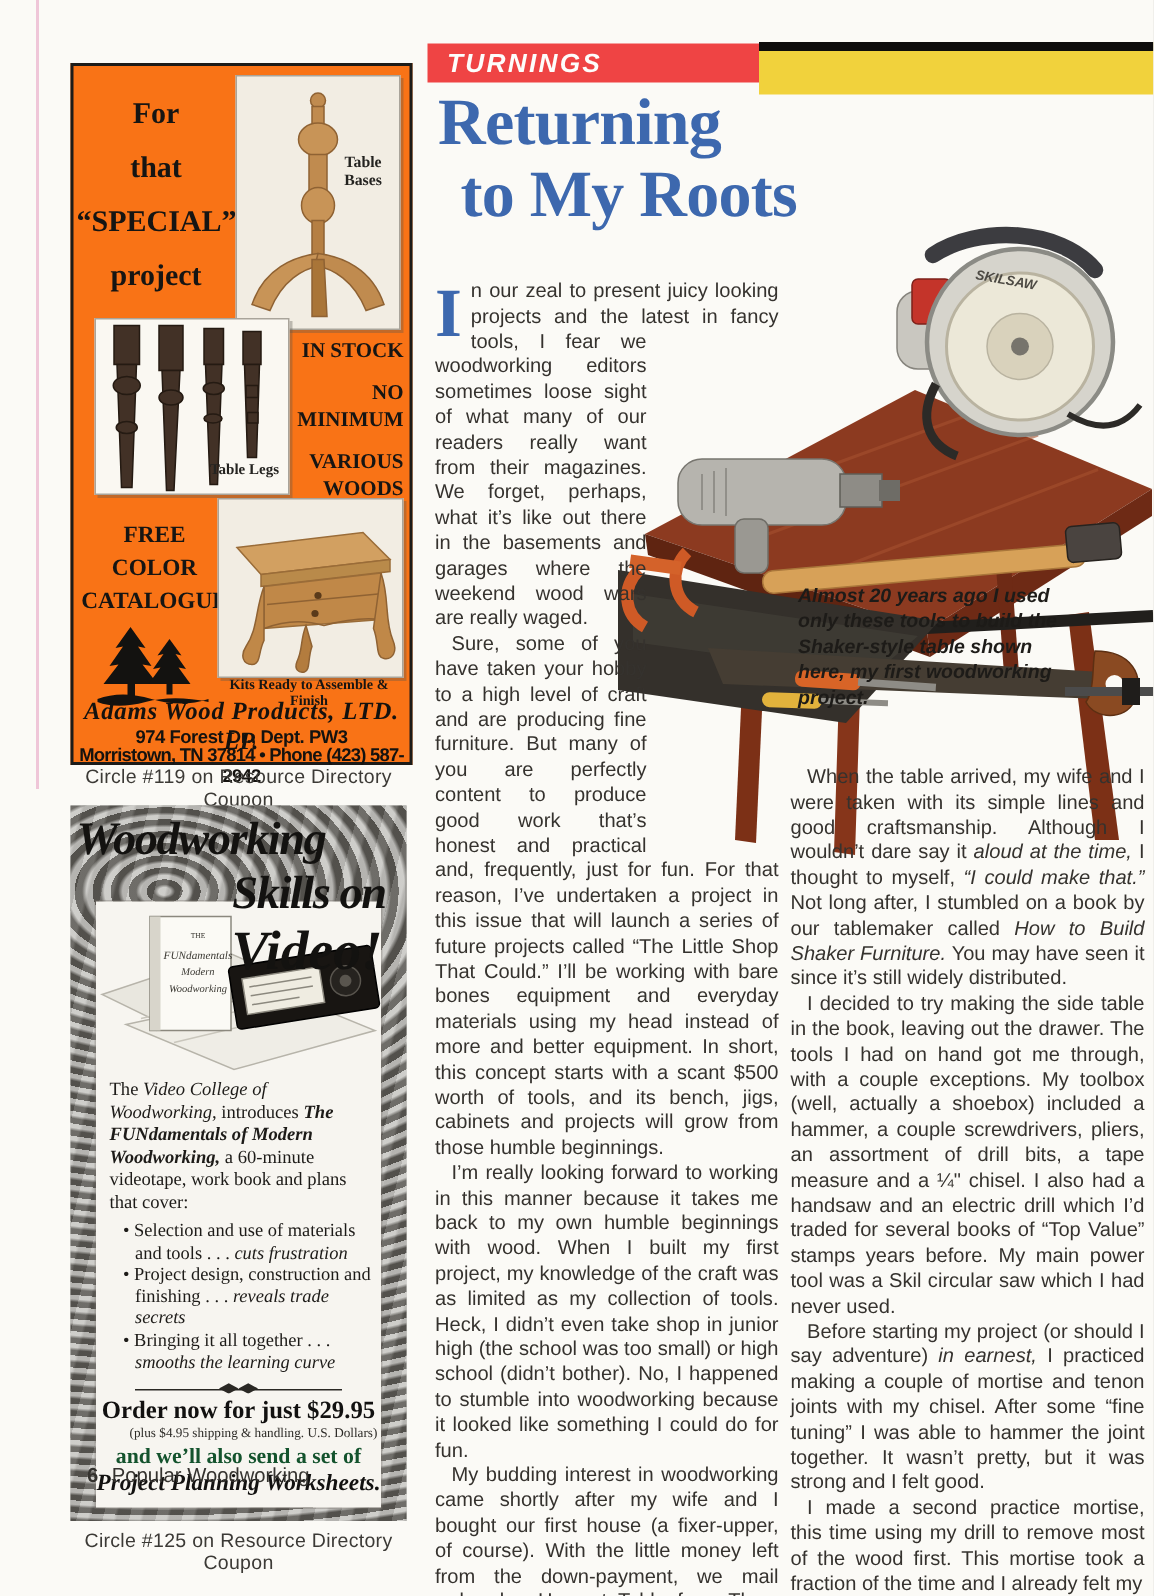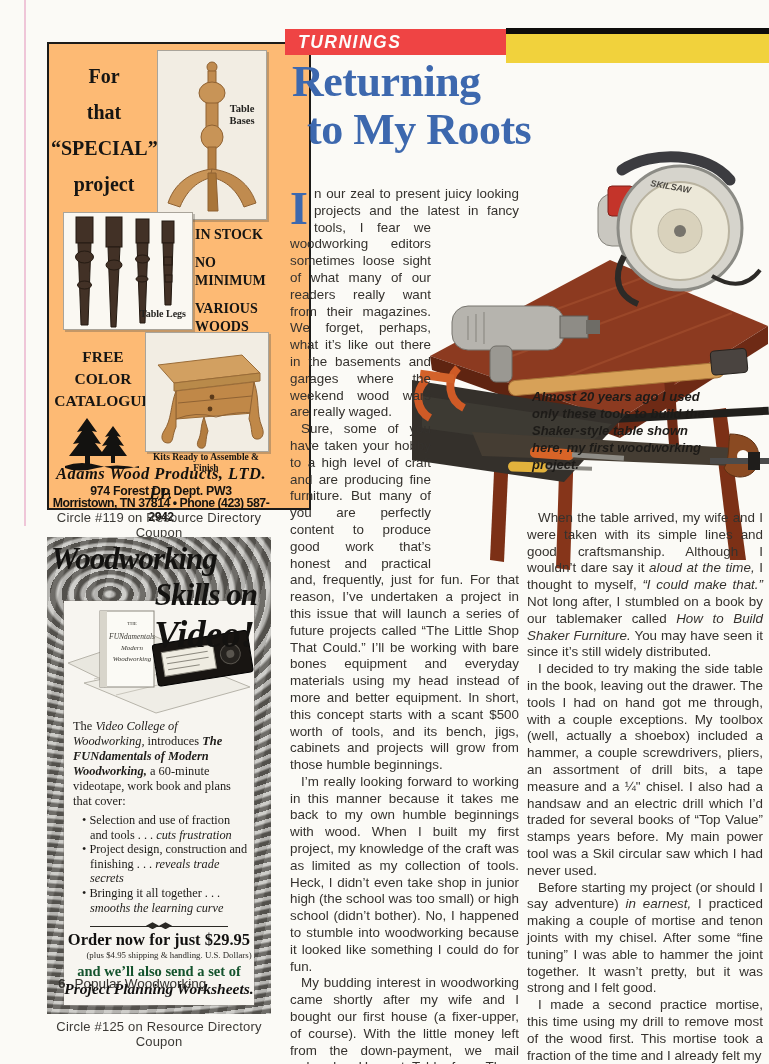--- a/index.html
+++ b/index.html
@@ -4,30 +4,30 @@
 <style>
   html,body{margin:0;padding:0;background:#e8e6e2;}
   .page{position:relative;width:769px;height:1064px;background:#fbfaf6;overflow:hidden;
         font-family:"Liberation Sans",sans-serif;color:#35322e;}
   .abs{position:absolute;}
 
   
   .margin-line{left:24px;top:0;width:2px;height:526px;background:#efc6d8;}
 
   
-  .ad1{left:47px;top:42px;width:224px;height:464px;border:2px solid #1c1b19;background:#fdba74;padding-left:36px;}
+  .ad1{left:47px;top:42px;width:224px;height:464px;border:2px solid #1c1b19;background:#f97316;}
   .ad1 .tagline{left:2px;top:14px;width:106px;text-align:center;
      font:700 20px/36px "Liberation Serif",serif;color:#161513;}
   .photo-frame{background:#f2ede3;border:1px solid #a9a49a;box-shadow:2px 2px 0 rgba(90,86,78,.35);}
   .ph-bases{left:108px;top:6px;width:108px;height:168px;}
   .ph-bases .lbl{position:absolute;right:4px;top:52px;width:40px;text-align:center;
      font:700 10.5px/12px "Liberation Serif",serif;color:#242320;}
   .ph-legs{left:14px;top:168px;width:128px;height:116px;background:#faf8f2;}
   .ph-legs .lbl{position:absolute;right:6px;bottom:10px;font:700 10px "Liberation Serif",serif;color:#242320;}
-  .stock{left:146px;top:182px;width:74px;text-align:left;
+  .stock{left:146px;top:182px;width:74px;text-align:right;
      font:700 14px/18px "Liberation Serif",serif;color:#161513;}
   .stock div:nth-child(2),.stock div:nth-child(4){margin-top:10px;}
   .free{left:2px;top:302px;width:104px;text-align:center;
      font:700 15.5px/22px "Liberation Serif",serif;color:#161513;}
   .ph-table{left:96px;top:288px;width:122px;height:118px;}
   .kits{left:96px;top:408px;width:122px;text-align:center;
      font:700 9.5px/11px "Liberation Serif",serif;color:#161513;}
   .treelogo{left:12px;top:372px;width:80px;height:56px;}
   .company{left:4px;top:420px;width:216px;text-align:center;
      font:italic 700 16.5px "Liberation Serif",serif;letter-spacing:.5px;color:#14120f;}
@@ -223,21 +223,21 @@
                 <line x1="12" y1="15" x2="54" y2="15"></line>
                 <line x1="12" y1="21" x2="54" y2="21"></line>
                 <line x1="12" y1="27" x2="44" y2="27"></line>
               </g>
           </g>
         </svg>
       </div>
 
       <div class="intro"><span>The </span><span class="seg-i">Video College of Woodworking,</span><span> introduces </span><span class="seg-bi">The FUNdamentals of Modern Woodworking,</span><span> a 60-minute videotape, work book and plans that cover:</span></div>
       <ul class="bullets">
-          <li><span>Selection and use of fraction and tools . . . </span><span class="seg-i">cuts frustration</span></li>
+          <li><span>Selection and use of materials and tools . . . </span><span class="seg-i">cuts frustration</span></li>
           <li><span>Project design, construction and finishing . . . </span><span class="seg-i">reveals trade secrets</span></li>
           <li><span>Bringing it all together . . . </span><span class="seg-i">smooths the learning curve</span></li>
         </ul>
 
       <div class="orn"></div>
       <div class="orderline">Order now for just $29.95</div>
       <div class="shipline">(plus $4.95 shipping &amp; handling. U.S. Dollars)</div>
       <div class="bonus1">and we’ll also send a set of</div>
       <div class="bonus2">Project Planning Worksheets.</div>
       <div class="orn"></div>

